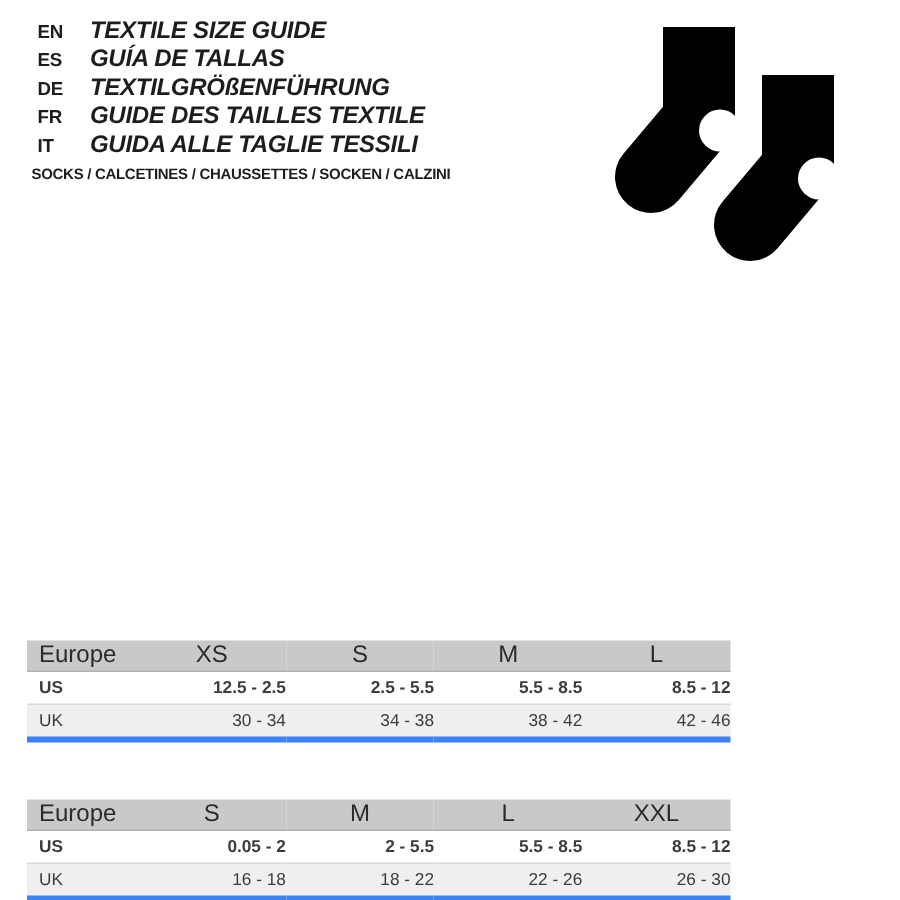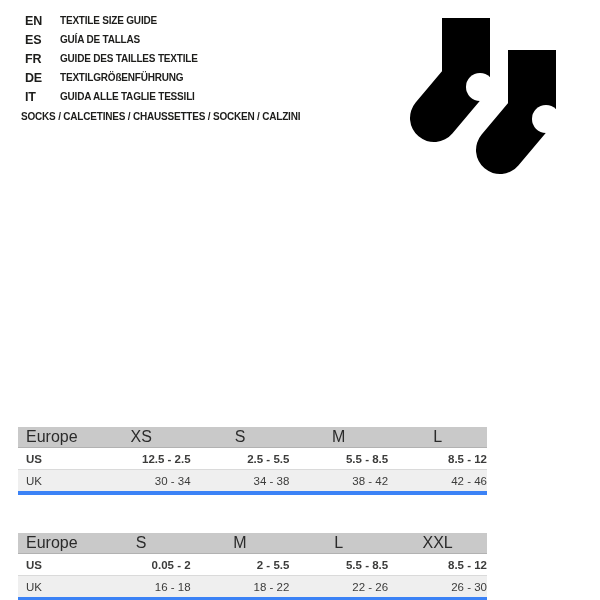--- a/index.html
+++ b/index.html
@@ -5,21 +5,21 @@
   html,body{margin:0;padding:0;background:#fff;}
   .page{
     position:relative;width:600px;height:600px;background:#fff;overflow:hidden;
     font-family:"Liberation Sans","DejaVu Sans",sans-serif;
     color:var(--text,#1d1d1b);
   }
   
   .lang-block{position:absolute;left:25px;top:11px;}
   .lang-row{display:flex;height:19px;align-items:center;}
   .lang-code{width:35px;font-size:12.5px;font-weight:bold;letter-spacing:-0.2px;}
-  .lang-label{font-size:10px;font-weight:bold;letter-spacing:-0.2px;white-space:nowrap;}
+  .lang-label{font-size:16px;font-weight:bold;letter-spacing:-0.2px;white-space:nowrap;font-style:italic;}
   
   .category{position:absolute;left:21px;top:111px;font-size:10px;font-weight:bold;letter-spacing:-0.2px;white-space:nowrap;}
   
   .socks{position:absolute;left:408px;top:14px;}
   
   .tbl-title{position:absolute;left:22px;font-size:11.5px;font-weight:bold;letter-spacing:-0.15px;white-space:nowrap;color:var(--text,#1d1d1b);}
   .title-1{top:405px;}
   .title-2{top:511px;}
   table.size-table{
     position:absolute;left:18px;width:469px;border-collapse:collapse;table-layout:fixed;
@@ -46,26 +46,26 @@
   <div class="lang-block">
     <div class="lang-row">
       <span class="lang-code">EN</span>
       <span class="lang-label">TEXTILE SIZE GUIDE</span>
     </div>
     <div class="lang-row">
       <span class="lang-code">ES</span>
       <span class="lang-label">GUÍA DE TALLAS</span>
     </div>
     <div class="lang-row">
+      <span class="lang-code">DE</span>
+      <span class="lang-label">TEXTILGRÖßENFÜHRUNG</span>
+    </div>
+    <div class="lang-row">
       <span class="lang-code">FR</span>
       <span class="lang-label">GUIDE DES TAILLES TEXTILE</span>
-    </div>
-    <div class="lang-row">
-      <span class="lang-code">DE</span>
-      <span class="lang-label">TEXTILGRÖßENFÜHRUNG</span>
     </div>
     <div class="lang-row">
       <span class="lang-code">IT</span>
       <span class="lang-label">GUIDA ALLE TAGLIE TESSILI</span>
     </div>
   </div>
 
   <div class="category">SOCKS / CALCETINES / CHAUSSETTES / SOCKEN / CALZINI</div>
 
   <svg class="socks" width="152" height="164" viewBox="0 0 152 164" aria-hidden="true">

